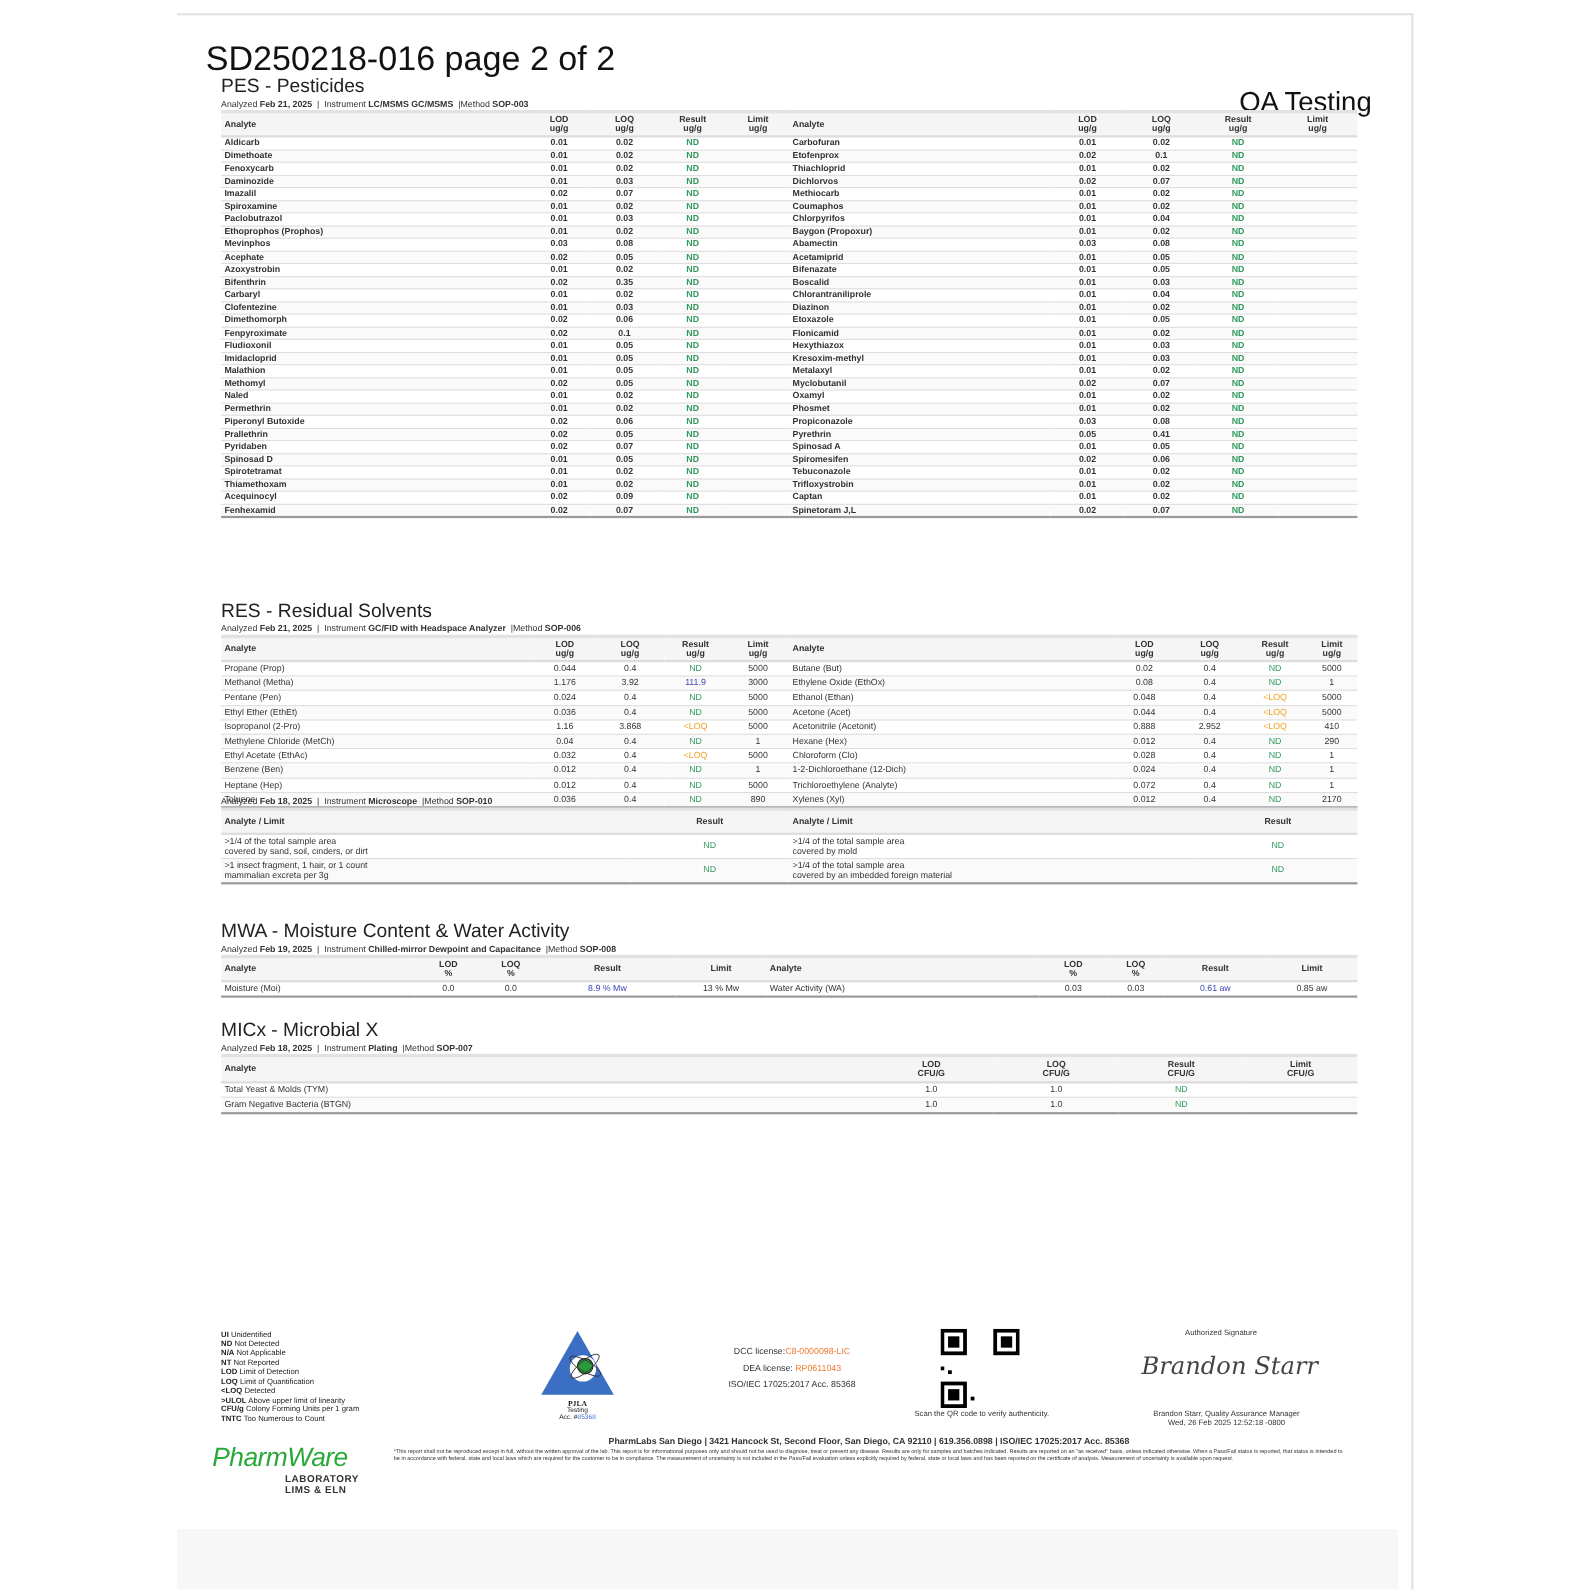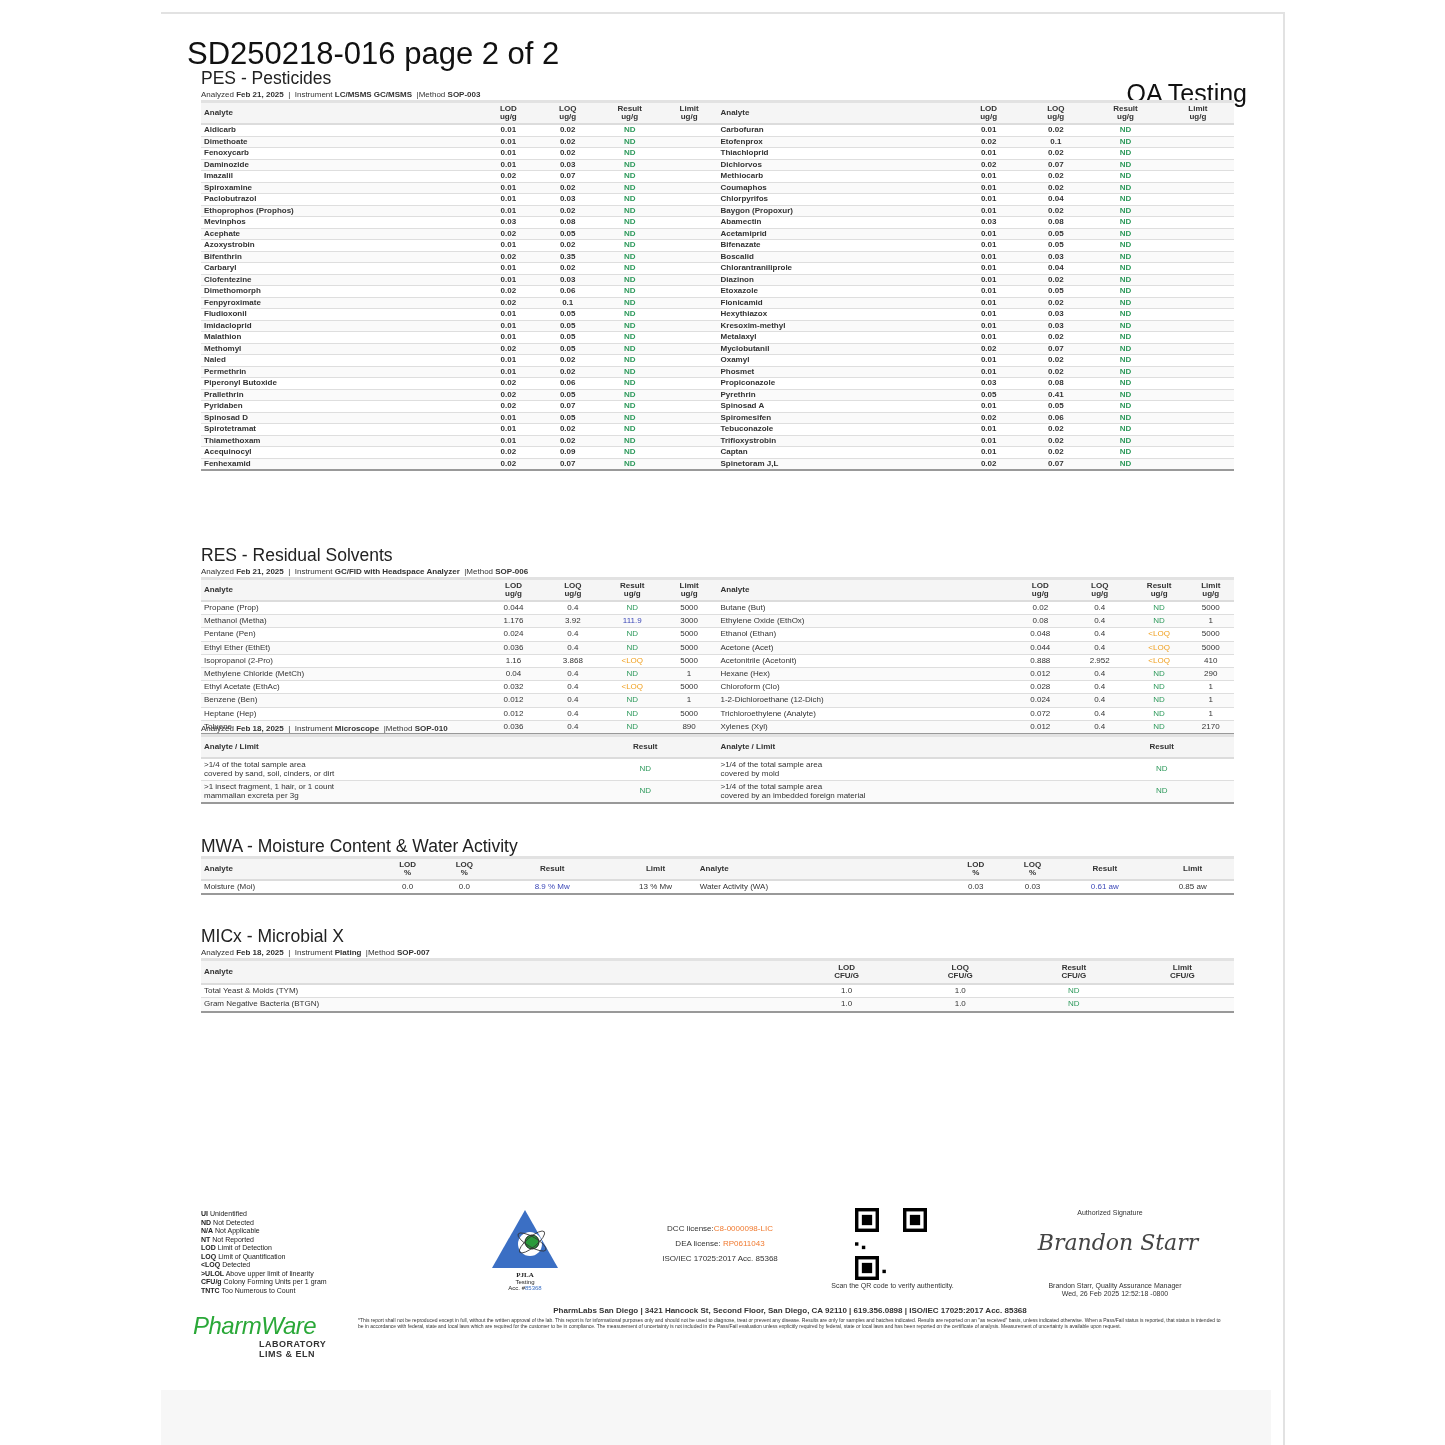--- a/index.html
+++ b/index.html
@@ -714,20 +714,23 @@
           <td class="nd">ND</td>
           <td class="left"><span>&gt;1/4 of the total sample area</span><br><span>covered by an imbedded foreign material</span></td>
           <td class="nd">ND</td>
         </tr>
       </tbody>
   </table>
 </div>
 
 <div class="section" style="top:836px;">
   <div class="sec-title">MWA - Moisture Content &amp; Water Activity</div>
+  <div class="sec-meta">
+    <span>Analyzed</span> <b>Feb 19, 2025</b> &nbsp;| &nbsp;<span>Instrument</span> <b>Chilled-mirror Dewpoint and Capacitance</b> &nbsp;|<span>Method</span> <b>SOP-008</b>
+  </div>
   <table class="mwa">
     <thead>
         <tr>
       <th class="left" style="width:17%">Analyte</th>
       <th style="width:6%"><span>LOD</span><br><span>%</span></th>
       <th style="width:5%"><span>LOQ</span><br><span>%</span></th>
       <th style="width:12%">Result</th>
       <th style="width:8%">Limit</th>
       <th class="left" style="width:24%">Analyte</th>
       <th style="width:6%"><span>LOD</span><br><span>%</span></th>

